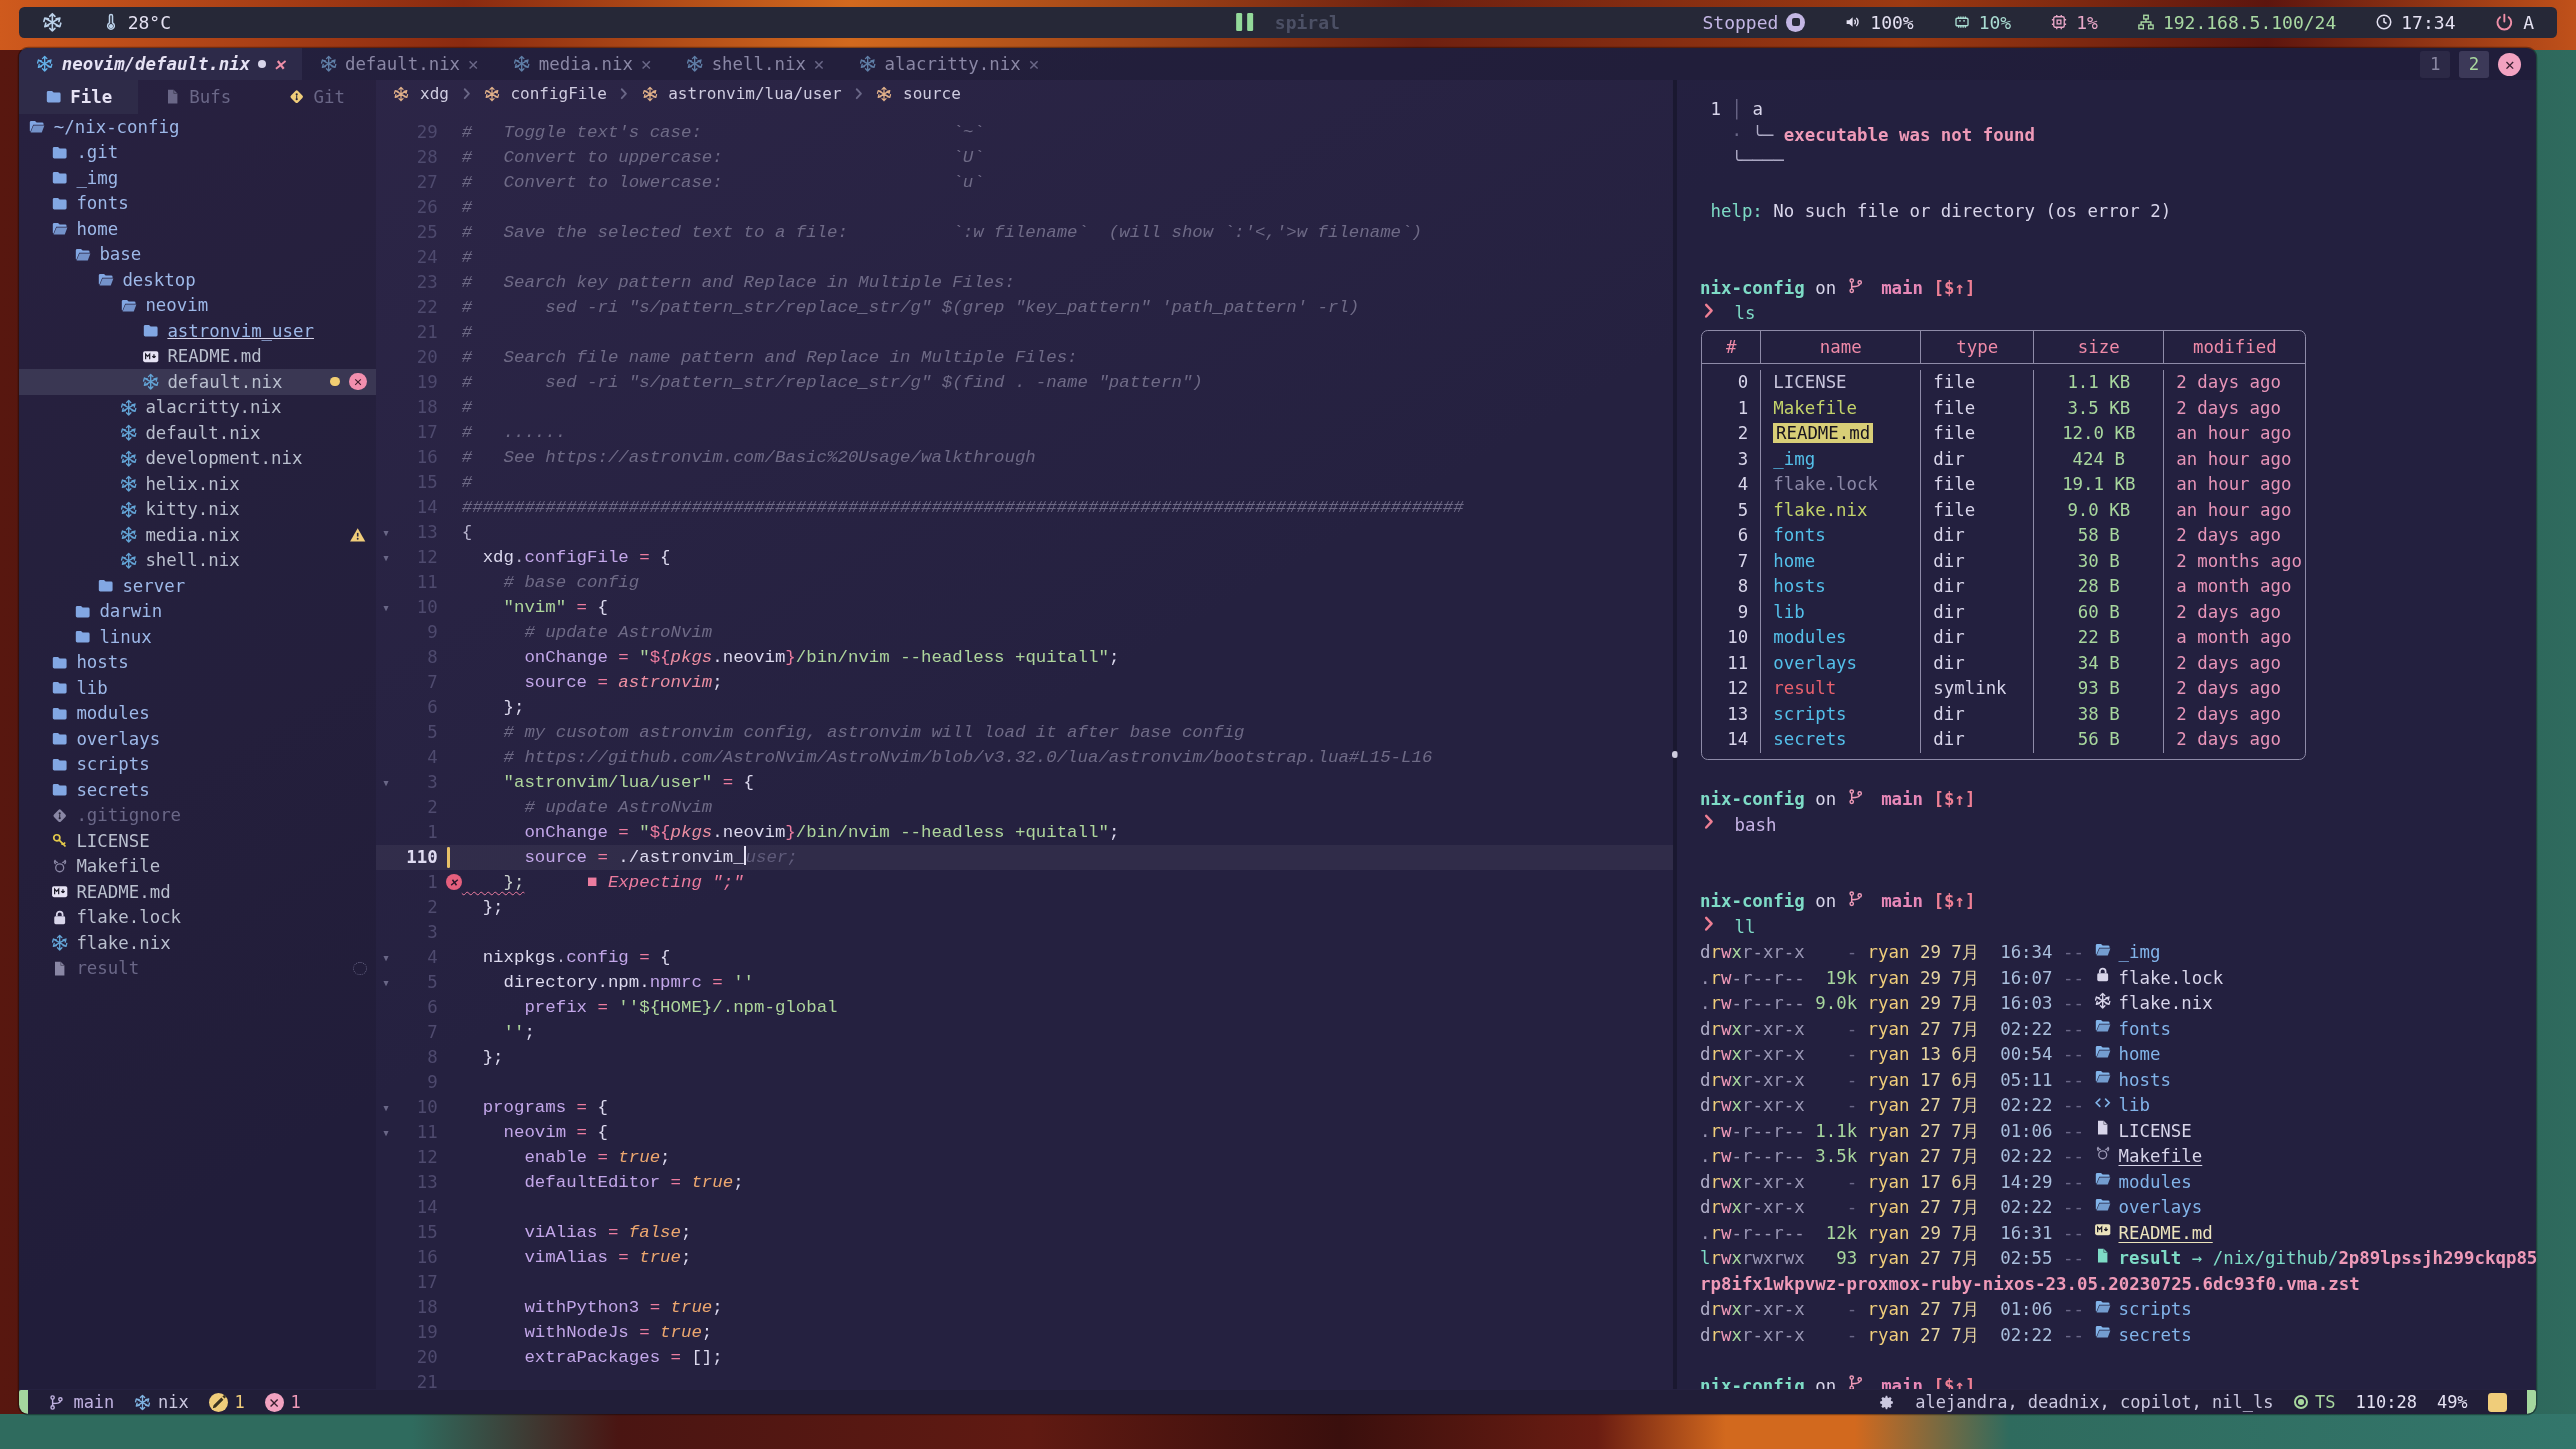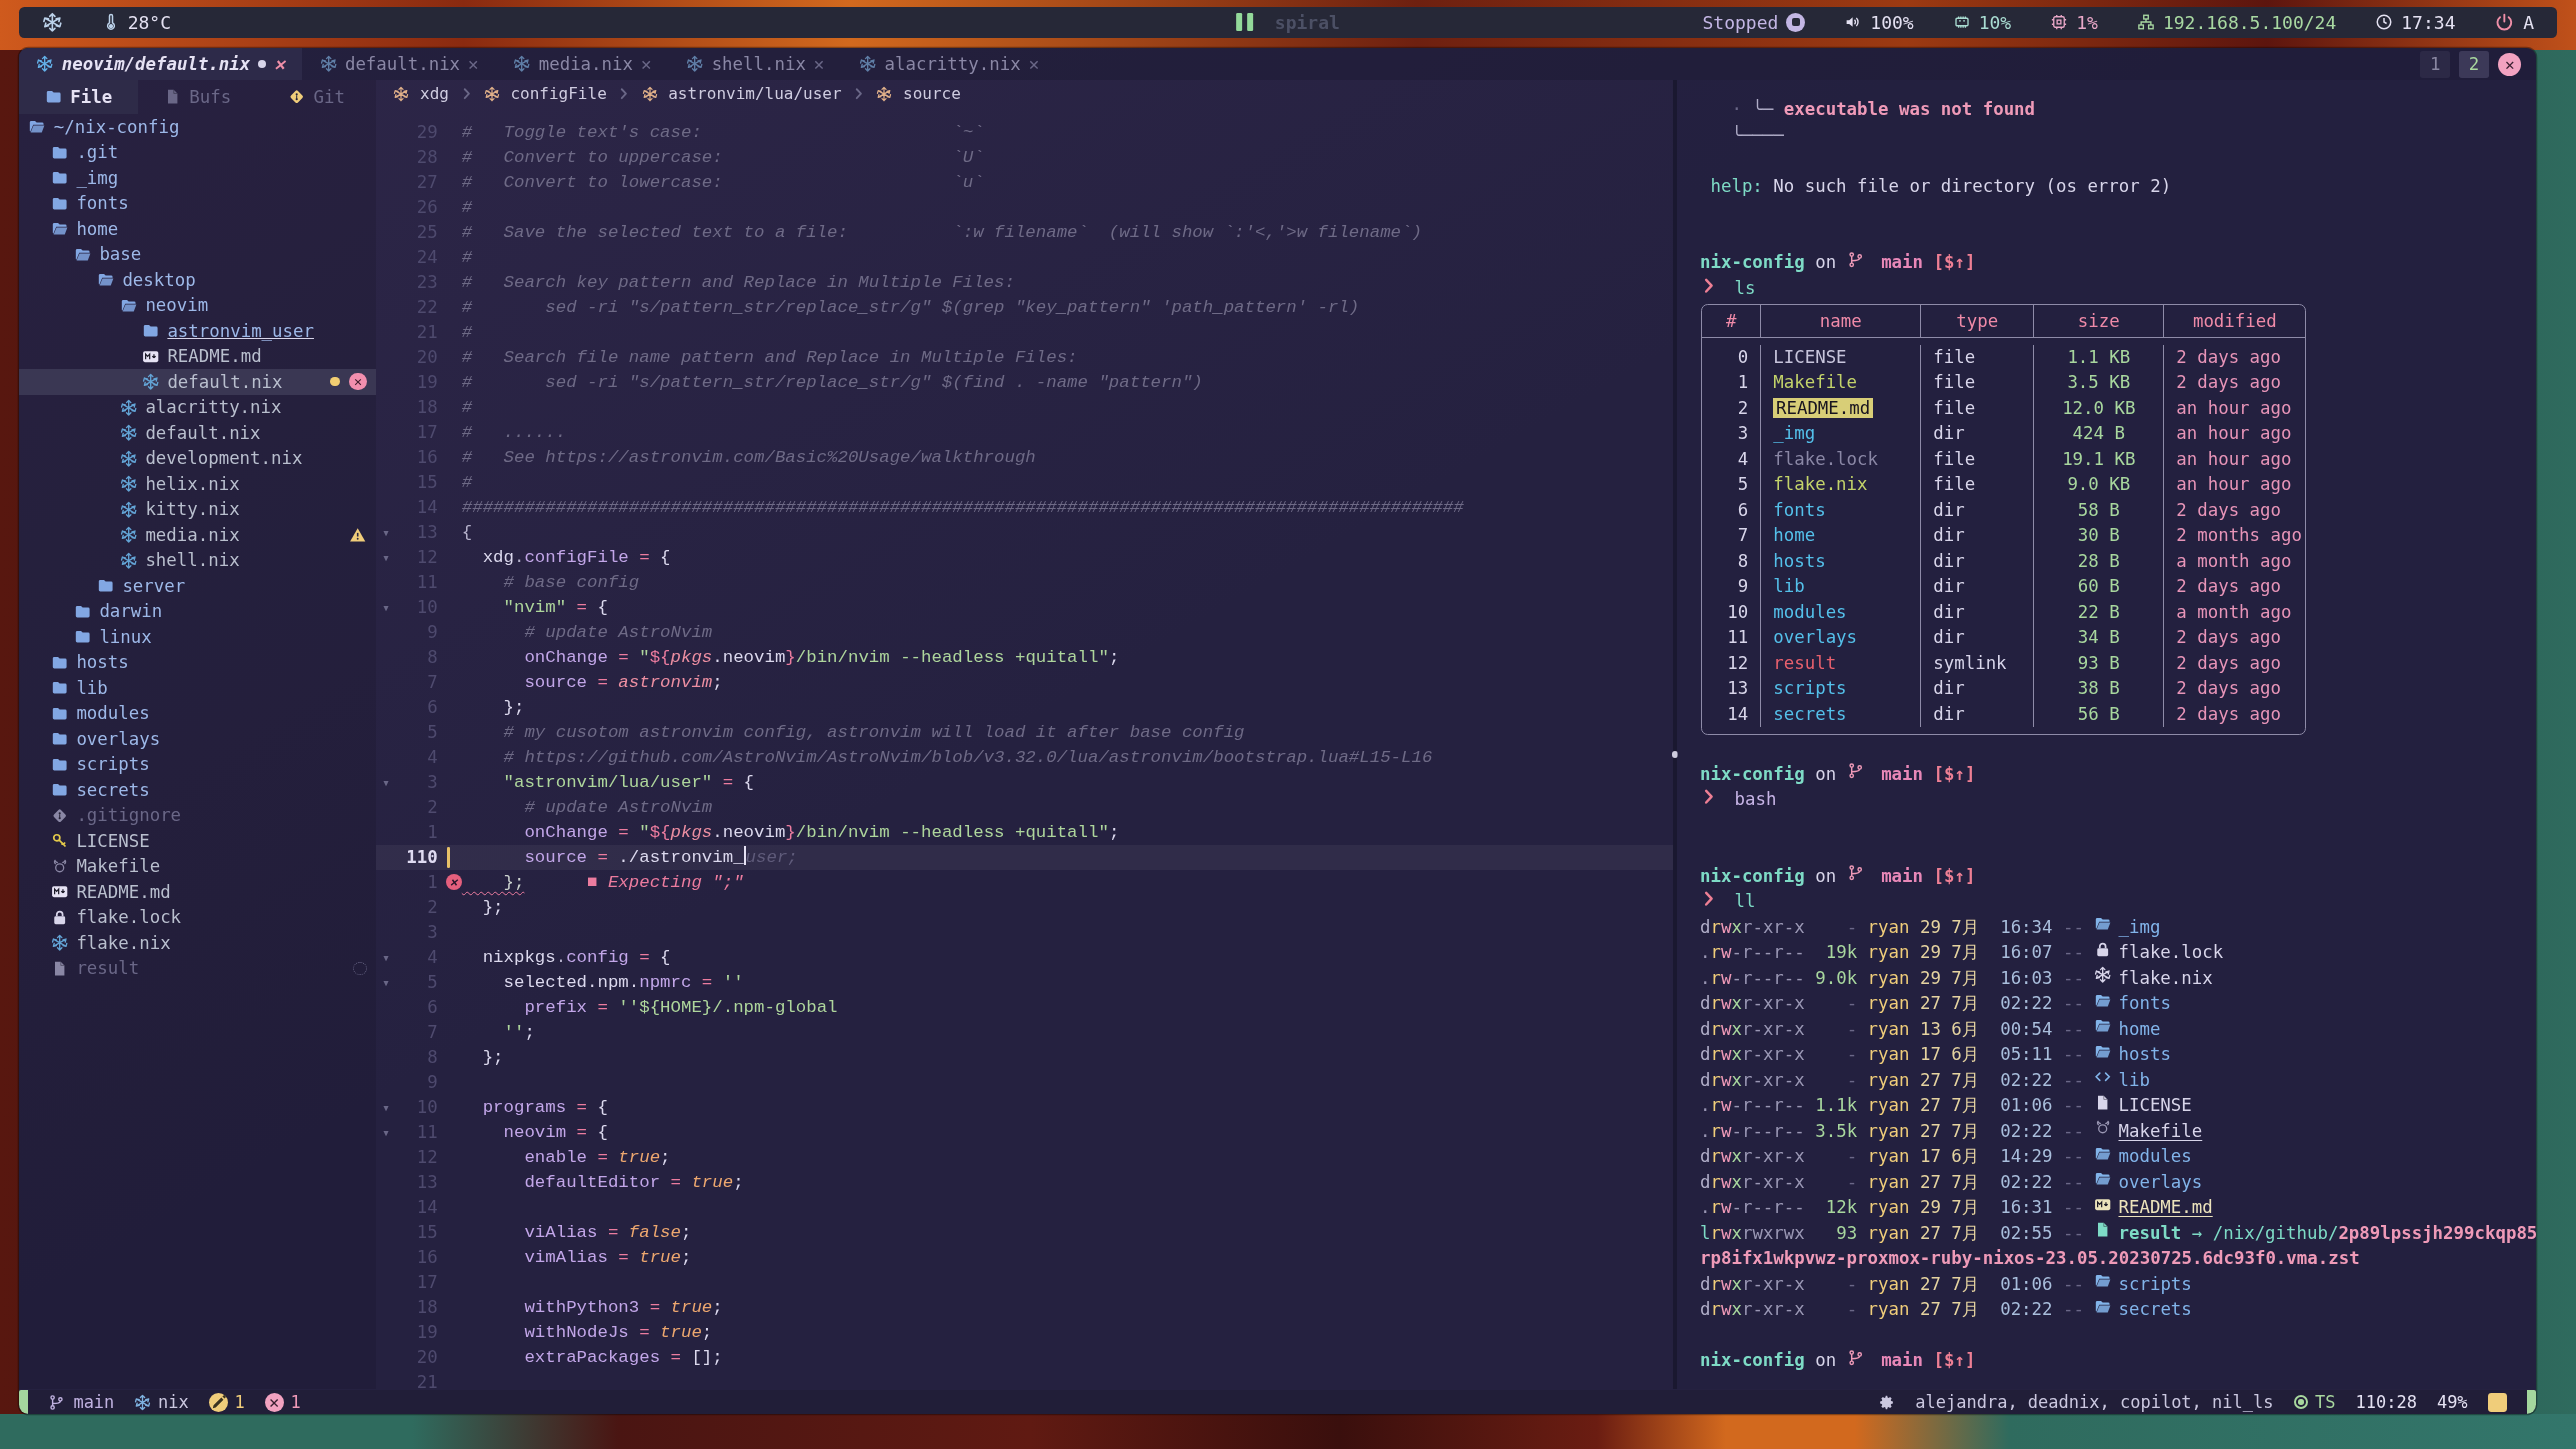--- a/index.html
+++ b/index.html
@@ -711,21 +711,21 @@
         <div class="cl"><span class="cl-fold"> </span><span class="cl-num">5</span><span class="cl-sign"></span><span class="cl-text"><span class="ec">    # my cusotom astronvim config, astronvim will load it after base config</span></span></div>
         <div class="cl"><span class="cl-fold"> </span><span class="cl-num">4</span><span class="cl-sign"></span><span class="cl-text"><span class="ec">    # https://github.com/AstroNvim/AstroNvim/blob/v3.32.0/lua/astronvim/bootstrap.lua#L15-L16</span></span></div>
         <div class="cl"><span class="cl-fold">▾</span><span class="cl-num">3</span><span class="cl-sign"></span><span class="cl-text"><span class="es">    "astronvim/lua/user"</span><span class="eo"> =</span><span class="ew"> {</span></span></div>
         <div class="cl"><span class="cl-fold"> </span><span class="cl-num">2</span><span class="cl-sign"></span><span class="cl-text"><span class="ec">      # update AstroNvim</span></span></div>
         <div class="cl"><span class="cl-fold"> </span><span class="cl-num">1</span><span class="cl-sign"></span><span class="cl-text"><span class="ep">      onChange</span><span class="eo"> =</span><span class="ew"> </span><span class="es">"</span><span class="eo">${</span><span class="ei">pkgs</span><span class="ew">.neovim</span><span class="eo">}</span><span class="es">/bin/nvim --headless +quitall"</span><span class="ew">;</span></span></div>
         <div class="cl cursorline"><span class="cl-fold"> </span><span class="cl-num">110</span><span class="cl-sign"><i class="gitbar"></i></span><span class="cl-text"><span class="ep">      source</span><span class="eo"> =</span><span class="ew"> ./astronvim_</span><span class="cursor"></span><span class="ed">user;</span></span></div>
         <div class="cl"><span class="cl-fold"> </span><span class="cl-num">1</span><span class="cl-sign"><i class="errsign">✕</i></span><span class="cl-text"><span class="ewu">    };</span><span class="ee">      ■ Expecting ";"</span></span></div>
         <div class="cl"><span class="cl-fold"> </span><span class="cl-num">2</span><span class="cl-sign"></span><span class="cl-text"><span class="ew">  };</span></span></div>
         <div class="cl"><span class="cl-fold"> </span><span class="cl-num">3</span><span class="cl-sign"></span><span class="cl-text"></span></div>
         <div class="cl"><span class="cl-fold">▾</span><span class="cl-num">4</span><span class="cl-sign"></span><span class="cl-text"><span class="ew">  nixpkgs</span><span class="ek">.</span><span class="ep">config</span><span class="eo"> =</span><span class="ew"> {</span></span></div>
-        <div class="cl"><span class="cl-fold">▾</span><span class="cl-num">5</span><span class="cl-sign"></span><span class="cl-text"><span class="ew">    selected.npm.</span><span class="ep">npmrc</span><span class="eo"> =</span><span class="es"> ''</span></span></div>
+        <div class="cl"><span class="cl-fold">▾</span><span class="cl-num">5</span><span class="cl-sign"></span><span class="cl-text"><span class="ew">    directory.npm.</span><span class="ep">npmrc</span><span class="eo"> =</span><span class="es"> ''</span></span></div>
         <div class="cl"><span class="cl-fold"> </span><span class="cl-num">6</span><span class="cl-sign"></span><span class="cl-text"><span class="ep">      prefix</span><span class="eo"> =</span><span class="es"> ''${HOME}/.npm-global</span></span></div>
         <div class="cl"><span class="cl-fold"> </span><span class="cl-num">7</span><span class="cl-sign"></span><span class="cl-text"><span class="es">    ''</span><span class="ew">;</span></span></div>
         <div class="cl"><span class="cl-fold"> </span><span class="cl-num">8</span><span class="cl-sign"></span><span class="cl-text"><span class="ew">  };</span></span></div>
         <div class="cl"><span class="cl-fold"> </span><span class="cl-num">9</span><span class="cl-sign"></span><span class="cl-text"></span></div>
         <div class="cl"><span class="cl-fold">▾</span><span class="cl-num">10</span><span class="cl-sign"></span><span class="cl-text"><span class="ep">  programs</span><span class="eo"> =</span><span class="ew"> {</span></span></div>
         <div class="cl"><span class="cl-fold">▾</span><span class="cl-num">11</span><span class="cl-sign"></span><span class="cl-text"><span class="ep">    neovim</span><span class="eo"> =</span><span class="ew"> {</span></span></div>
         <div class="cl"><span class="cl-fold"> </span><span class="cl-num">12</span><span class="cl-sign"></span><span class="cl-text"><span class="ep">      enable</span><span class="eo"> =</span><span class="ew"> </span><span class="eb">true</span><span class="ew">;</span></span></div>
         <div class="cl"><span class="cl-fold"> </span><span class="cl-num">13</span><span class="cl-sign"></span><span class="cl-text"><span class="ep">      defaultEditor</span><span class="eo"> =</span><span class="ew"> </span><span class="eb">true</span><span class="ew">;</span></span></div>
         <div class="cl"><span class="cl-fold"> </span><span class="cl-num">14</span><span class="cl-sign"></span><span class="cl-text"></span></div>
         <div class="cl"><span class="cl-fold"> </span><span class="cl-num">15</span><span class="cl-sign"></span><span class="cl-text"><span class="ep">      viAlias</span><span class="eo"> =</span><span class="ew"> </span><span class="eb">false</span><span class="ew">;</span></span></div>
@@ -737,20 +737,21 @@
         <div class="cl"><span class="cl-fold"> </span><span class="cl-num">21</span><span class="cl-sign"></span><span class="cl-text"></span></div>
         <div class="cl"><span class="cl-fold"> </span><span class="cl-num">22</span><span class="cl-sign"></span><span class="cl-text"><span class="ec">      # currently we use lazy.nvim as neovim's package manager, so comment this one.</span></span></div>
       </div>
 
     <div id="vdivider">
         <span class="scroll-dot"></span>
       </div>
 
     <div id="terminal">
       <div id="term-a">
+          <div class="tl"><span class="tw"> 1 </span><span class="tdim">│ </span><span class="tw">a</span></div>
           <div class="tl"><span class="tdim">   · </span><span class="tlight">╰─ </span><span class="tpink bb">executable was not found</span></div>
           <div class="tl"><span class="tlight">   ╰────</span></div>
           <div class="tl"></div>
           <div class="tl"><span class="tteal"> help: </span><span class="tw">No such file or directory (os error 2)</span></div>
           <div class="tl"></div>
           <div class="tl"></div>
           <div class="tl"><span class="tteal bb">nix-config</span><span class="tw"> on </span><span class="icon tpink"><svg viewBox="0 0 24 24" fill="none" stroke="currentColor" stroke-width="2">
                 <circle cx="6.5" cy="5" r="2.3"></circle>
                 <circle cx="6.5" cy="19" r="2.3"></circle>
                 <circle cx="17.5" cy="7.5" r="2.3"></circle>

